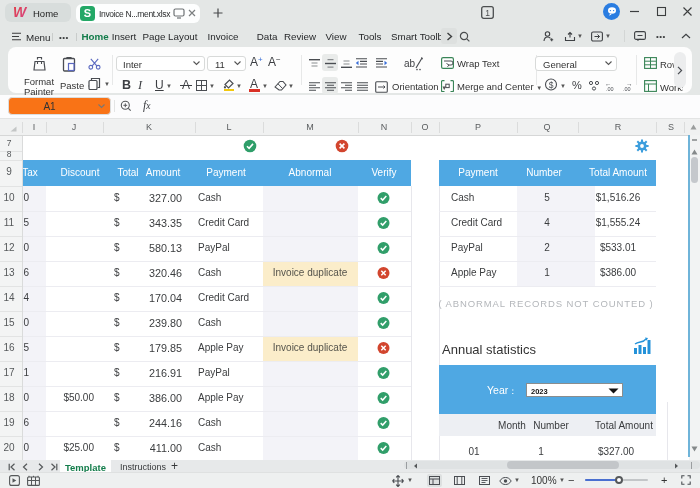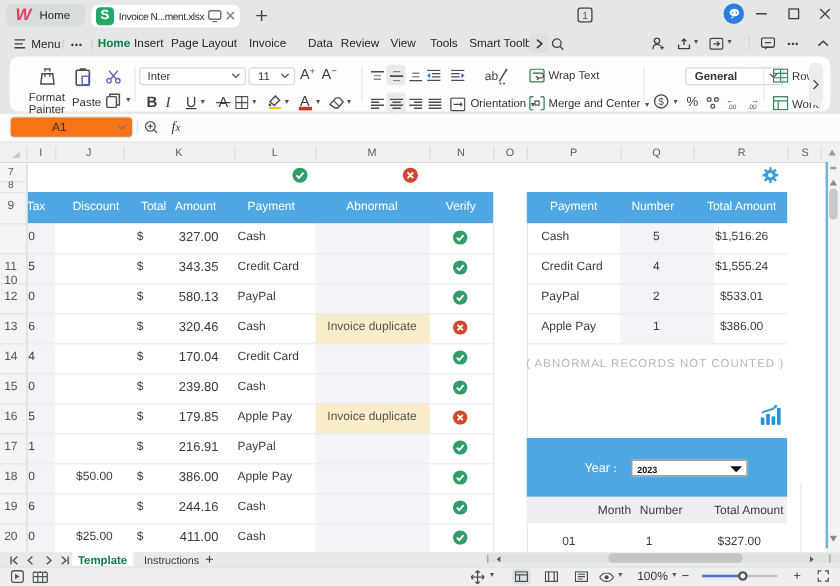--- a/index.html
+++ b/index.html
@@ -264,21 +264,21 @@
       <path d="M3 4h7a2 2 0 0 1 0 4h-2M5.5 6.5L8 8l-1.5 1.8" fill="none" stroke="#4a4d52" stroke-width="1"></path>
     </svg>
   <div class="rlabel" style="left:449px;top:11px;">Wrap Text</div>
   <svg class="abs" style="left:433px;top:33px" width="13" height="12" viewBox="0 0 13 12">
       <path d="M3.5 0.6H1.5a1 1 0 0 0-1 1v9a1 1 0 0 0 1 1h2M9.5 0.6h2a1 1 0 0 1 1 1v9a1 1 0 0 1-1 1h-2" fill="none" stroke="#398557" stroke-width="1.2"></path>
       <rect x="4.8" y="4.2" width="3.4" height="3.4" fill="none" stroke="#4a4d52" stroke-width="1"></rect>
     </svg>
   <div class="rlabel" style="left:449px;top:34px;">Merge and Center <span style="font-size:6px;color:#555;">▼</span></div>
   <div class="sep" style="left:528px;"></div>
 
-  <div class="combo" style="left:563px;top:9px;width:80px;height:13px;font-weight:bold;">
+  <div class="combo" style="left:527px;top:9px;width:80px;height:13px;">
     <div style="position:absolute;left:7px;top:2px;font-size:9.5px;color:#333;">General</div>
     <svg style="position:absolute;right:4px;top:4px" width="7" height="5" viewBox="0 0 7 5">
         <path d="M0.5 0.5l3 3 3-3" fill="none" stroke="#555" stroke-width="1.1"></path>
       </svg>
   </div>
   <svg class="abs" style="left:536px;top:31px" width="14" height="13" viewBox="0 0 14 13">
       <circle cx="7" cy="6.5" r="5.5" fill="none" stroke="#4a4d52" stroke-width="1.1"></circle>
       <text x="7" y="9.5" font-size="8.5" fill="#4a4d52" text-anchor="middle" font-family="Liberation Sans,sans-serif">$</text>
     </svg>
   <div class="abs" style="left:552px;top:36px;font-size:6px;color:#555;">▼</div>
@@ -524,20 +524,21 @@
   <div class="cell" style="left:451px;top:105px;">PayPal</div>
   <div class="cell" style="left:547px;top:105px;width:0;"><span style="display:inline-block;transform:translateX(-50%);">2</span></div>
   <div class="cell" style="left:618px;top:105px;width:0;"><span style="display:inline-block;transform:translateX(-50%);">$533.01</span></div>
   <div class="cell" style="left:451px;top:130px;">Apple Pay</div>
   <div class="cell" style="left:547px;top:130px;width:0;"><span style="display:inline-block;transform:translateX(-50%);">1</span></div>
   <div class="cell" style="left:618px;top:130px;width:0;"><span style="display:inline-block;transform:translateX(-50%);">$386.00</span></div>
   </div>
 
   <div class="abs" style="left:546px;top:157px;width:0;text-align:center;"><span style="display:inline-block;transform:translateX(-50%);white-space:nowrap;font-size:9.5px;color:#b3b6ba;letter-spacing:0.9px;">( ABNORMAL RECORDS NOT COUNTED )</span></div>
 
+  <div class="abs" style="left:442px;top:206px;font-size:13px;color:#333;">Annual statistics</div>
   <svg class="abs" style="left:632px;top:200px" width="21" height="21" viewBox="0 0 21 21">
     <g fill="#2492d9">
         <rect x="2" y="12" width="3" height="6"></rect>
         <rect x="6.5" y="9" width="3" height="9"></rect>
         <rect x="11" y="11" width="3" height="7"></rect>
         <rect x="15.5" y="4" width="3" height="14"></rect>
       </g>
     <path d="M3 8c4-3 8-1 11-5" fill="none" stroke="#2492d9" stroke-width="1.4"></path>
       <path d="M13 1.5l3 0.5-1.5 2.7z" fill="#2492d9"></path>
   </svg>
@@ -567,21 +568,21 @@
     <div class="abs" style="left:0;top:150px;width:22px;height:1px;background:#e2e3e3;"></div>
     <div class="abs" style="left:0;top:175px;width:22px;height:1px;background:#e2e3e3;"></div>
     <div class="abs" style="left:0;top:200px;width:22px;height:1px;background:#e2e3e3;"></div>
     <div class="abs" style="left:0;top:225px;width:22px;height:1px;background:#e2e3e3;"></div>
     <div class="abs" style="left:0;top:250px;width:22px;height:1px;background:#e2e3e3;"></div>
     <div class="abs" style="left:0;top:275px;width:22px;height:1px;background:#e2e3e3;"></div>
     <div class="abs" style="left:0;top:300px;width:22px;height:1px;background:#e2e3e3;"></div>
     <div class="rn" style="top:2px;font-size:8.5px;">7</div>
     <div class="rn" style="top:13px;font-size:8.5px;">8</div>
     <div class="rn" style="top:30px;">9</div>
-    <div class="rn" style="top:56px;margin-top:37px;">10</div>
+    <div class="rn" style="top:56px;">10</div>
     <div class="rn" style="top:81px;">11</div>
     <div class="rn" style="top:106px;">12</div>
     <div class="rn" style="top:131px;">13</div>
     <div class="rn" style="top:156px;">14</div>
     <div class="rn" style="top:181px;">15</div>
     <div class="rn" style="top:206px;">16</div>
     <div class="rn" style="top:231px;">17</div>
     <div class="rn" style="top:256px;">18</div>
     <div class="rn" style="top:281px;">19</div>
     <div class="rn" style="top:306px;">20</div>

